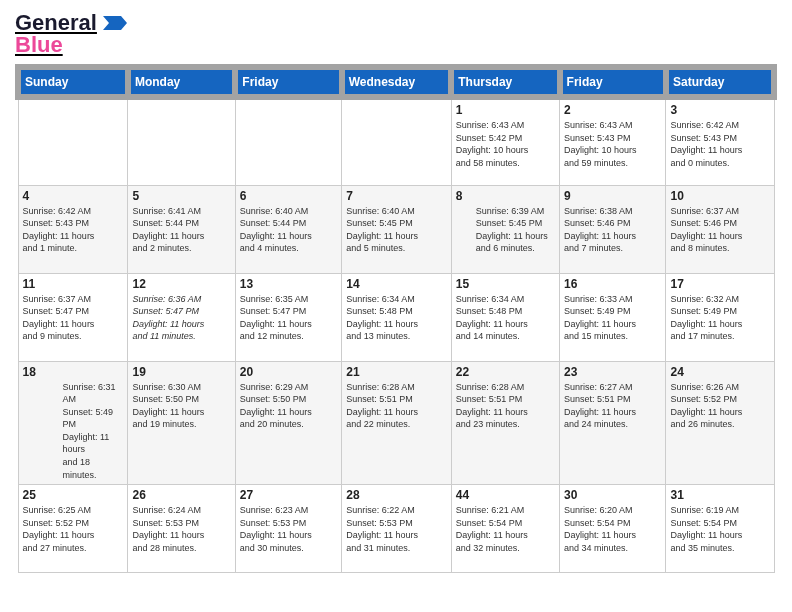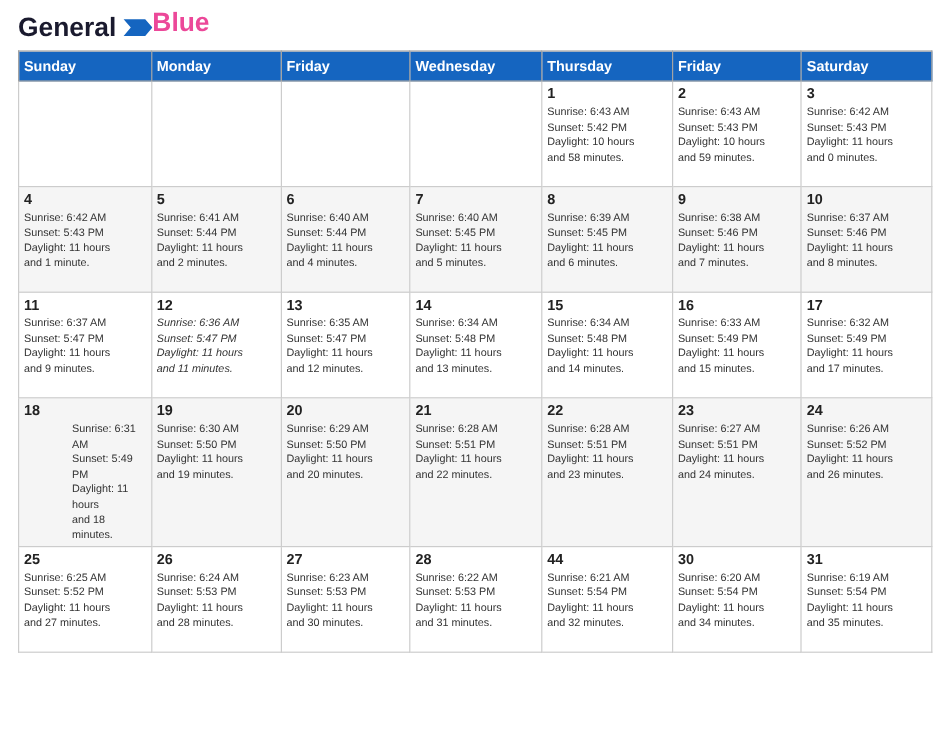--- a/index.html
+++ b/index.html
@@ -15,22 +15,23 @@
       padding: 10px 15px 5px 15px;
     }
     .header-row {
       display: flex;
       align-items: flex-start;
       justify-content: space-between;
       margin-bottom: 6px;
     }
     .logo {
       display: flex;
-      flex-direction: row;
+      flex-direction: column;
       align-items: flex-start;
+      text-decoration: underline;
     }
     .title-block {
       text-align: right;
     }
     .month-year {
       font-size: 36px;
       font-weight: bold;
       color: #222;
       line-height: 1.1;
     }
@@ -44,21 +45,21 @@
       border-collapse: collapse;
       font-size: 10px;
     }
     .calendar th {
       background: #1565c0;
       color: #fff;
       padding: 5px 4px;
       text-align: left;
       font-size: 12px;
       font-weight: bold;
-      border: 1px solid #a3a3a3;
+      border: 6px solid #a3a3a3;
     }
     .calendar td {
       border: 1px solid #ccc;
       vertical-align: top;
       padding: 3px 4px;
       width: 113px;
       min-height: 80px;
       height: 88px;
       background: #fff;
     }
@@ -165,21 +166,21 @@
           </td>
           <td>
             <span class="day-number">7</span>
             <div class="day-info" style="white-space: pre-line;">Sunrise: 6:40 AM
 Sunset: 5:45 PM
 Daylight: 11 hours
 and 5 minutes.</div>
           </td>
           <td>
             <span class="day-number">8</span>
-            <div class="day-info" style="white-space: pre-line;">Sunrise: 6:39 AM
+            <div class="day-info" style="white-space: pre-line; margin-left: 20px;">Sunrise: 6:39 AM
 Sunset: 5:45 PM
 Daylight: 11 hours
 and 6 minutes.</div>
           </td>
           <td>
             <span class="day-number">9</span>
             <div class="day-info" style="white-space: pre-line;">Sunrise: 6:38 AM
 Sunset: 5:46 PM
 Daylight: 11 hours
 and 7 minutes.</div>

